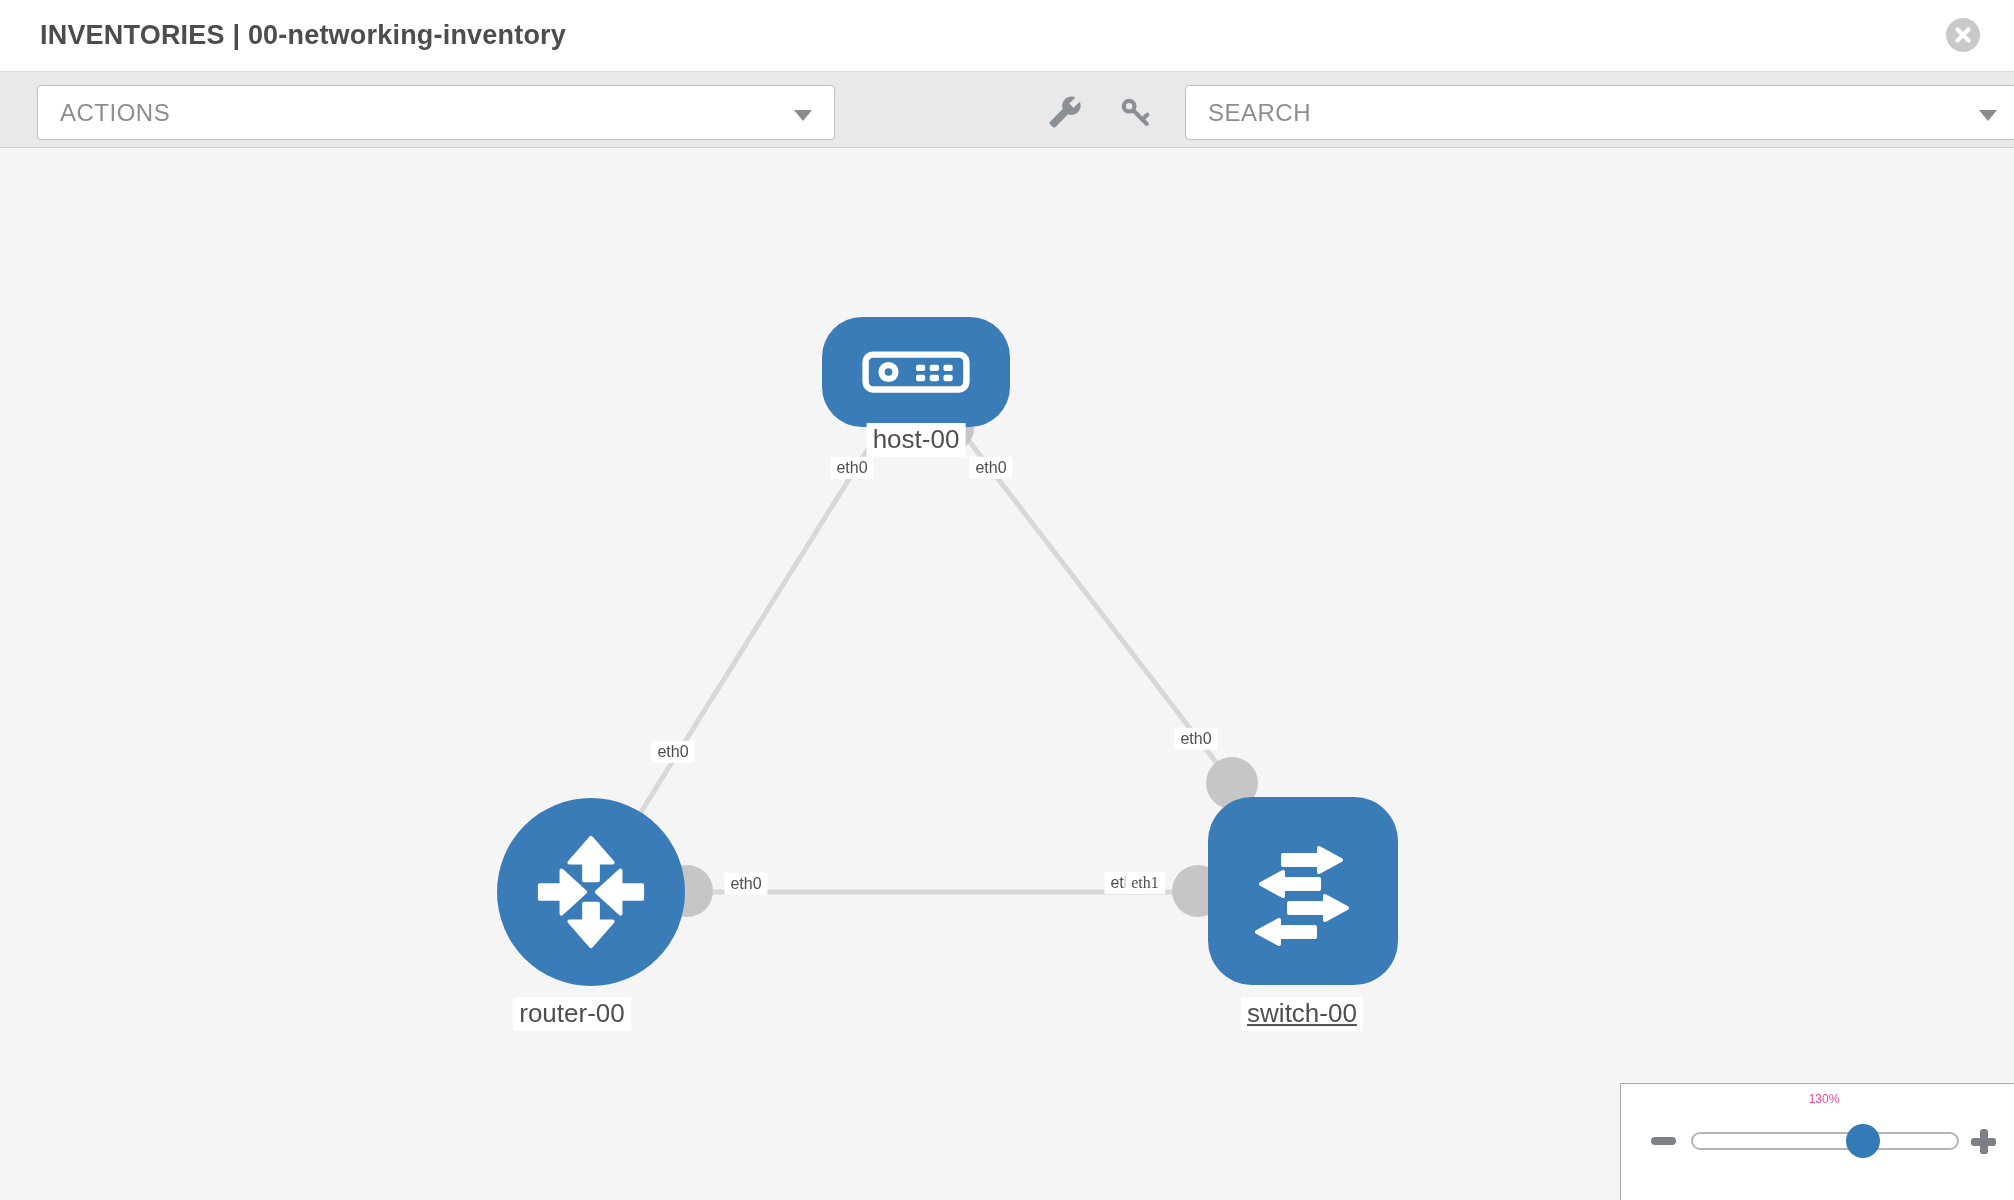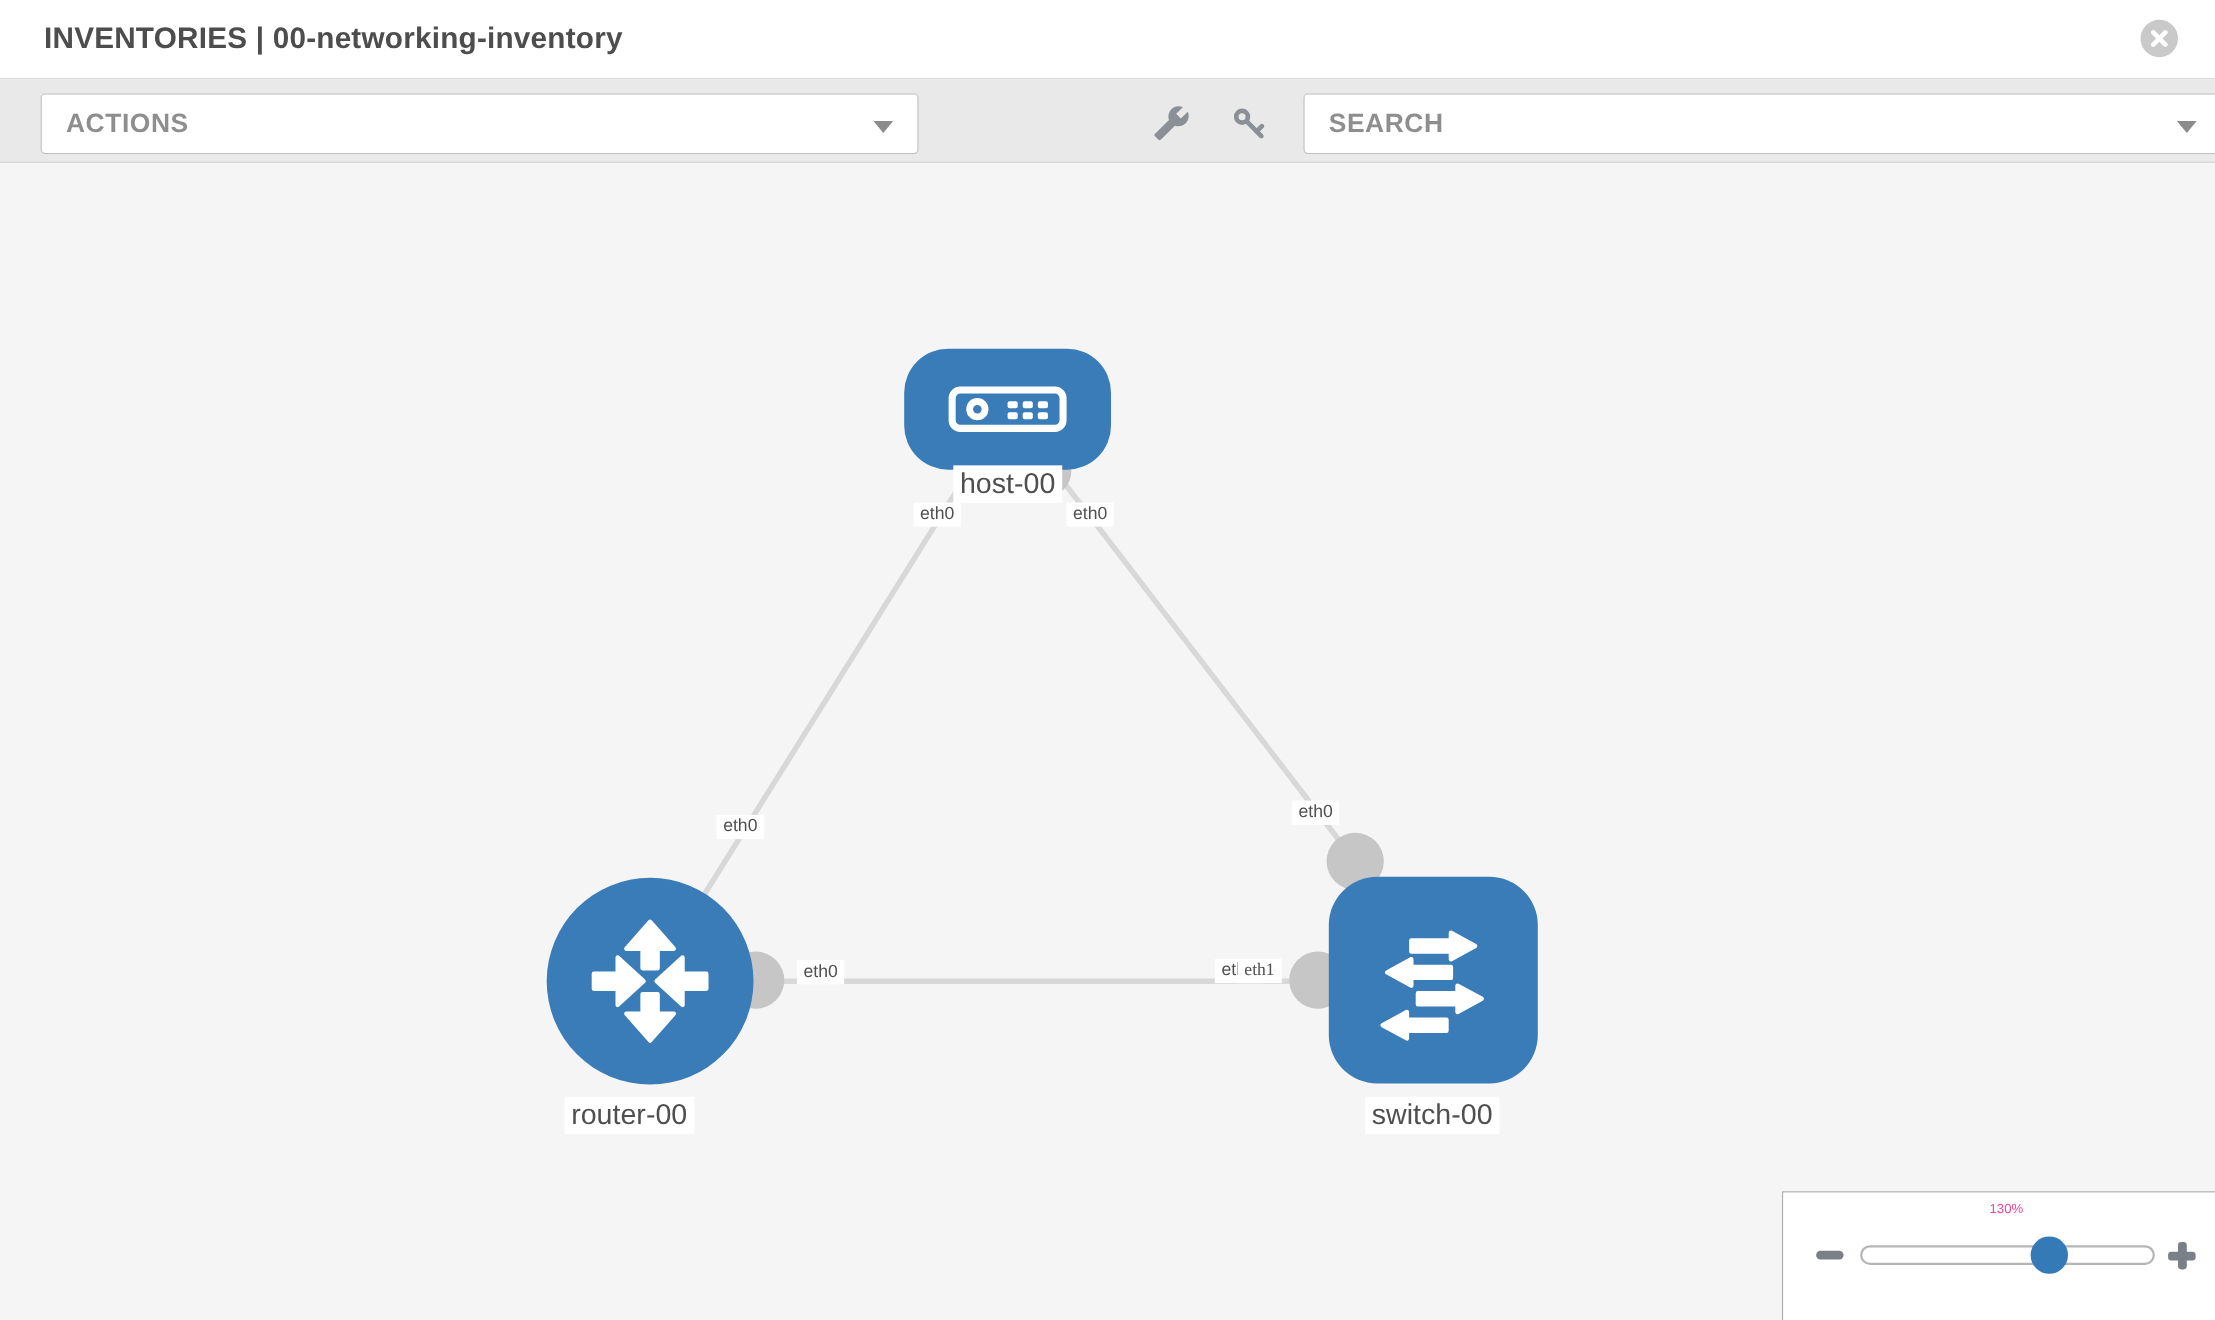--- a/index.html
+++ b/index.html
@@ -21,21 +21,21 @@
     background:#c9c9c9;display:flex;align-items:center;justify-content:center;cursor:pointer;
   }
   
   .toolbar{
     position:absolute;left:0;top:72px;width:2014px;height:76px;
     background:#e9e9e9;border-bottom:1px solid #d0d0d0;box-sizing:border-box;
   }
   .select-box{
     position:absolute;top:13px;height:55px;background:#ffffff;
     border:1px solid #c0c0c0;border-radius:4px;box-sizing:border-box;
-    display:flex;align-items:center;cursor:pointer;font-weight:bold;
+    display:flex;align-items:center;cursor:pointer;
   }
   .select-box .label{
     margin-left:22px;font-size:24px;color:#8e8e8e;letter-spacing:.5px;
   }
   .caret{
     position:absolute;right:22px;top:24px;width:0;height:0;
     border-left:9px solid transparent;border-right:9px solid transparent;
     border-top:11px solid #8b8b8b;
   }
   .tool-icon{position:absolute;top:23px;width:34px;height:34px;cursor:pointer;}
@@ -179,21 +179,21 @@
   <div class="chip iface" style="left:991px;top:320px;">eth0</div>
 
   <div class="chip iface" style="left:673px;top:604px;">eth0</div>
   <div class="chip iface" style="left:1196px;top:591px;">eth0</div>
 
   <div class="chip iface" style="left:746px;top:736px;">eth0</div>
   <div class="chip iface" style="left:1126px;top:735px;z-index:3;">eth0</div>
   <div class="chip iface" style="left:1145px;top:735px;z-index:4;font-family:Liberation Serif, serif;">eth1</div>
 
   <div class="chip node-label" style="left:572px;top:866px;">router-00</div>
-  <div class="chip node-label" style="left:1302px;top:866px;">switch-00</div>
+  <div class="chip node-label" style="left:1302px;top:866px;text-decoration:underline;">switch-00</div>
 
   <div class="zoom-panel">
     <div class="zoom-level">130%</div>
     <div class="zoom-minus"></div>
     <div class="zoom-track"></div>
     <div class="zoom-thumb"></div>
     <div class="zoom-plus"></div>
   </div>
 
 </div>

